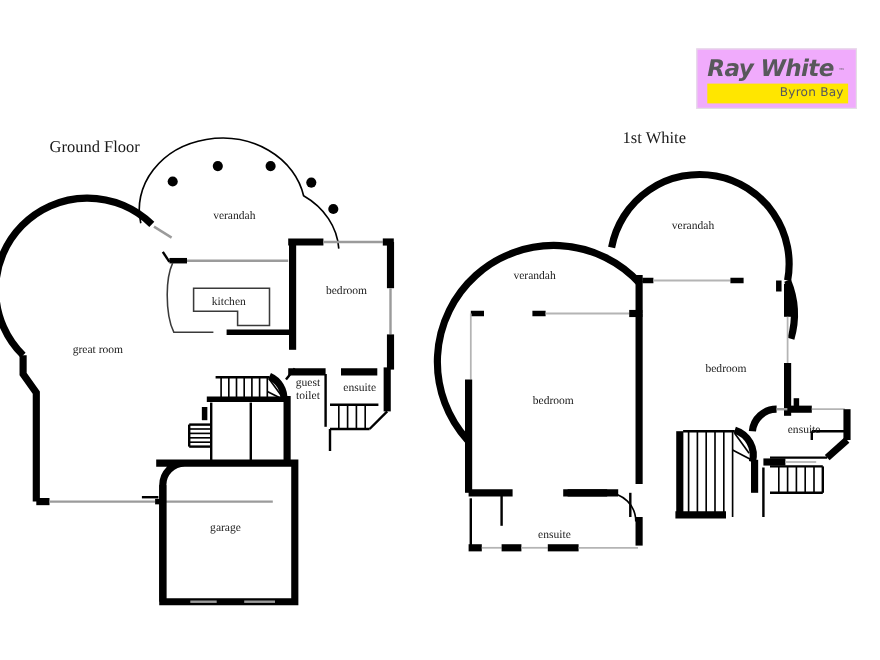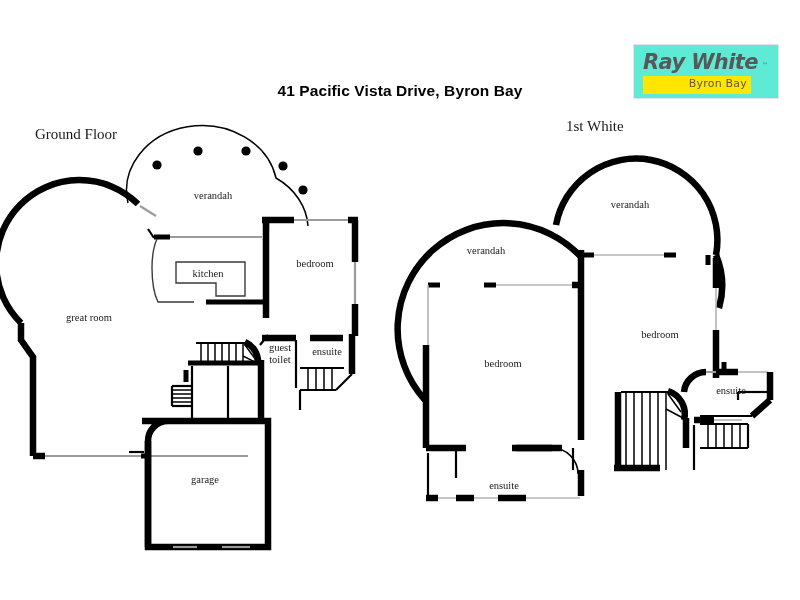--- a/index.html
+++ b/index.html
@@ -40,21 +40,21 @@
     color: #000000;
   }
 
   
   #logo-box {
     position: absolute;
     left: 633px;
     top: 44px;
     width: 146px;
     height: 55px;
-    background: #5eead4;
+    background: #f0abfc;
     border: 1px solid #e3e3e3;
     box-sizing: border-box;
   }
   #logo-wordmark {
     position: absolute;
     left: 9px;
     top: 4px;
     width: 128px;
     height: 26px;
     font-family: "DejaVu Sans", "Liberation Sans", sans-serif;
@@ -71,21 +71,21 @@
     left: 128px;
     top: 16px;
     font-family: "DejaVu Sans", "Liberation Sans", sans-serif;
     font-size: 6px;
     color: #58585b;
   }
   #logo-band {
     position: absolute;
     left: 9px;
     top: 31px;
-    width: 108px;
+    width: 128px;
     height: 18px;
     background: #ffe600;
   }
   #logo-suburb {
     position: absolute;
     right: 4px;
     top: 1px;
     font-family: "DejaVu Sans", "Liberation Sans", sans-serif;
     font-size: 11px;
     font-weight: normal;
@@ -94,21 +94,21 @@
   }
 
   
   .floor-caption {
     position: absolute;
     font-family: "Liberation Serif", "DejaVu Serif", serif;
     font-size: 15px;
     color: #1a1a1a;
     white-space: nowrap;
   }
-  #caption-ground { left: 35px; top: 126px; }
+  #caption-ground { left: 45px; top: 126px; }
   #caption-first  { left: 566px; top: 118px; }
 
   
   #plan-svg {
     position: absolute;
     left: 0;
     top: 0;
     width: 800px;
     height: 600px;
   }
@@ -126,23 +126,20 @@
     font-size: 10.5px;
     fill: #1a1a1a;
     text-anchor: middle;
   }
 </style>
 </head>
 <body>
 
 <div id="page">
 
-  <div id="title-bar">
-    <span id="title-text">41 Pacific Vista Drive, Byron Bay</span>
-  </div>
 
   <div id="logo-box">
     <div id="logo-wordmark">Ray White</div>
     <div id="logo-tm">™</div>
     <div id="logo-band">
       <span id="logo-suburb">Byron Bay</span>
     </div>
   </div>
 
   <div class="floor-caption" id="caption-ground">Ground Floor</div>

